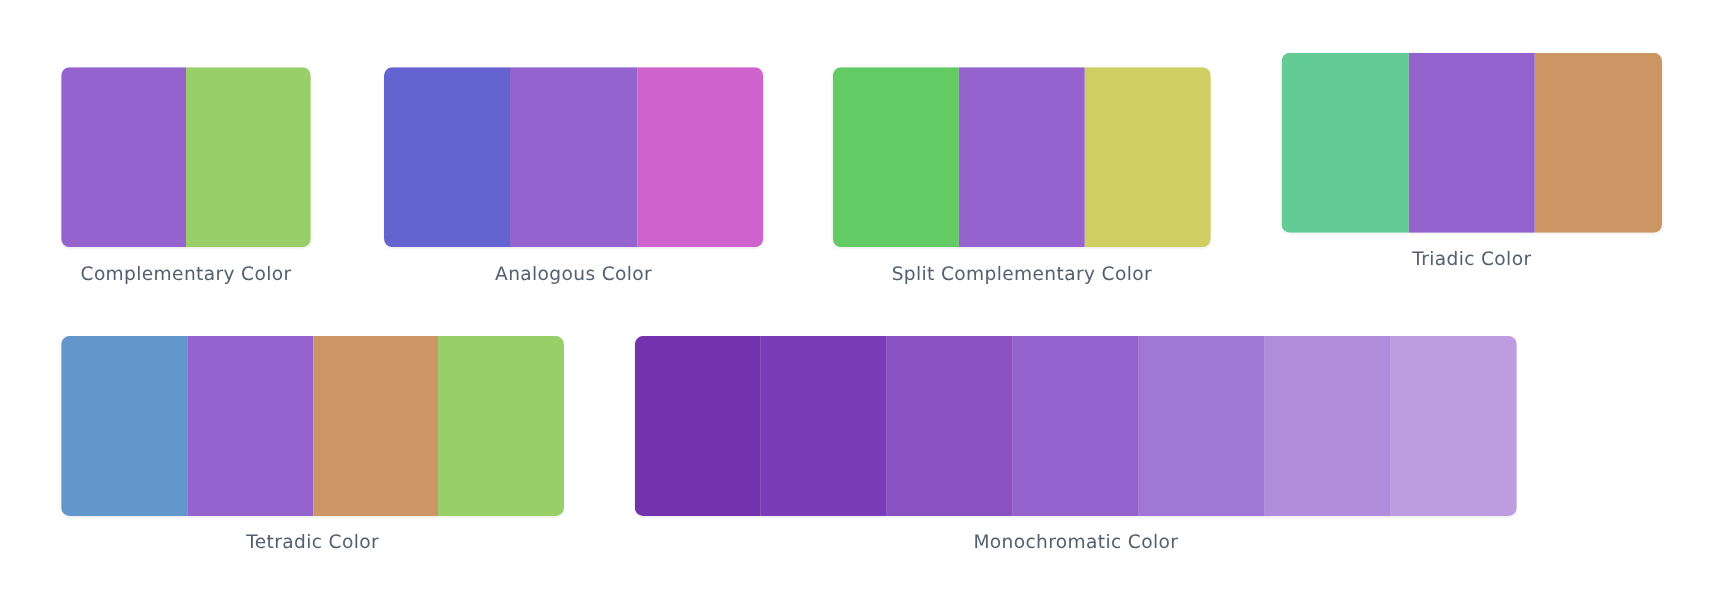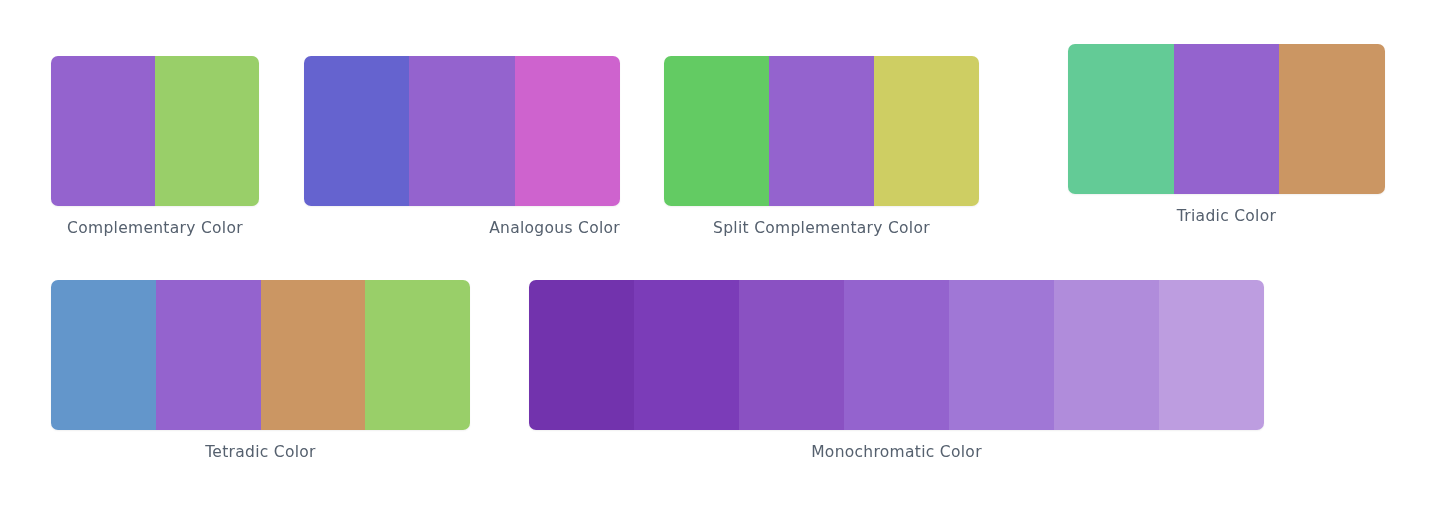--- a/index.html
+++ b/index.html
@@ -51,24 +51,24 @@
     letter-spacing: 0.3px;
     white-space: nowrap;
     font-weight: 400;
     text-align: center;
   }
 
   
   #group-complementary       { left: 51px;   top: 56px; }
   #group-complementary       .swatch-strip { width: 208px; }
 
-  #group-analogous           { left: 304px;  top: 56px; align-items: flex-end; }
+  #group-analogous           { left: 320px;  top: 56px; }
   #group-analogous           .swatch-strip { width: 316px; }
 
-  #group-split-complementary { left: 664px;  top: 56px; }
+  #group-split-complementary { left: 694px;  top: 56px; }
   #group-split-complementary .swatch-strip { width: 315px; }
 
   #group-triadic             { left: 1068px; top: 44px; justify-content: center; }
   #group-triadic             .swatch-strip { width: 317px; }
 
   
   #group-tetradic            { left: 51px;   top: 280px; }
   #group-tetradic            .swatch-strip { width: 419px; }
 
   #group-monochromatic       { left: 529px;  top: 280px; }

